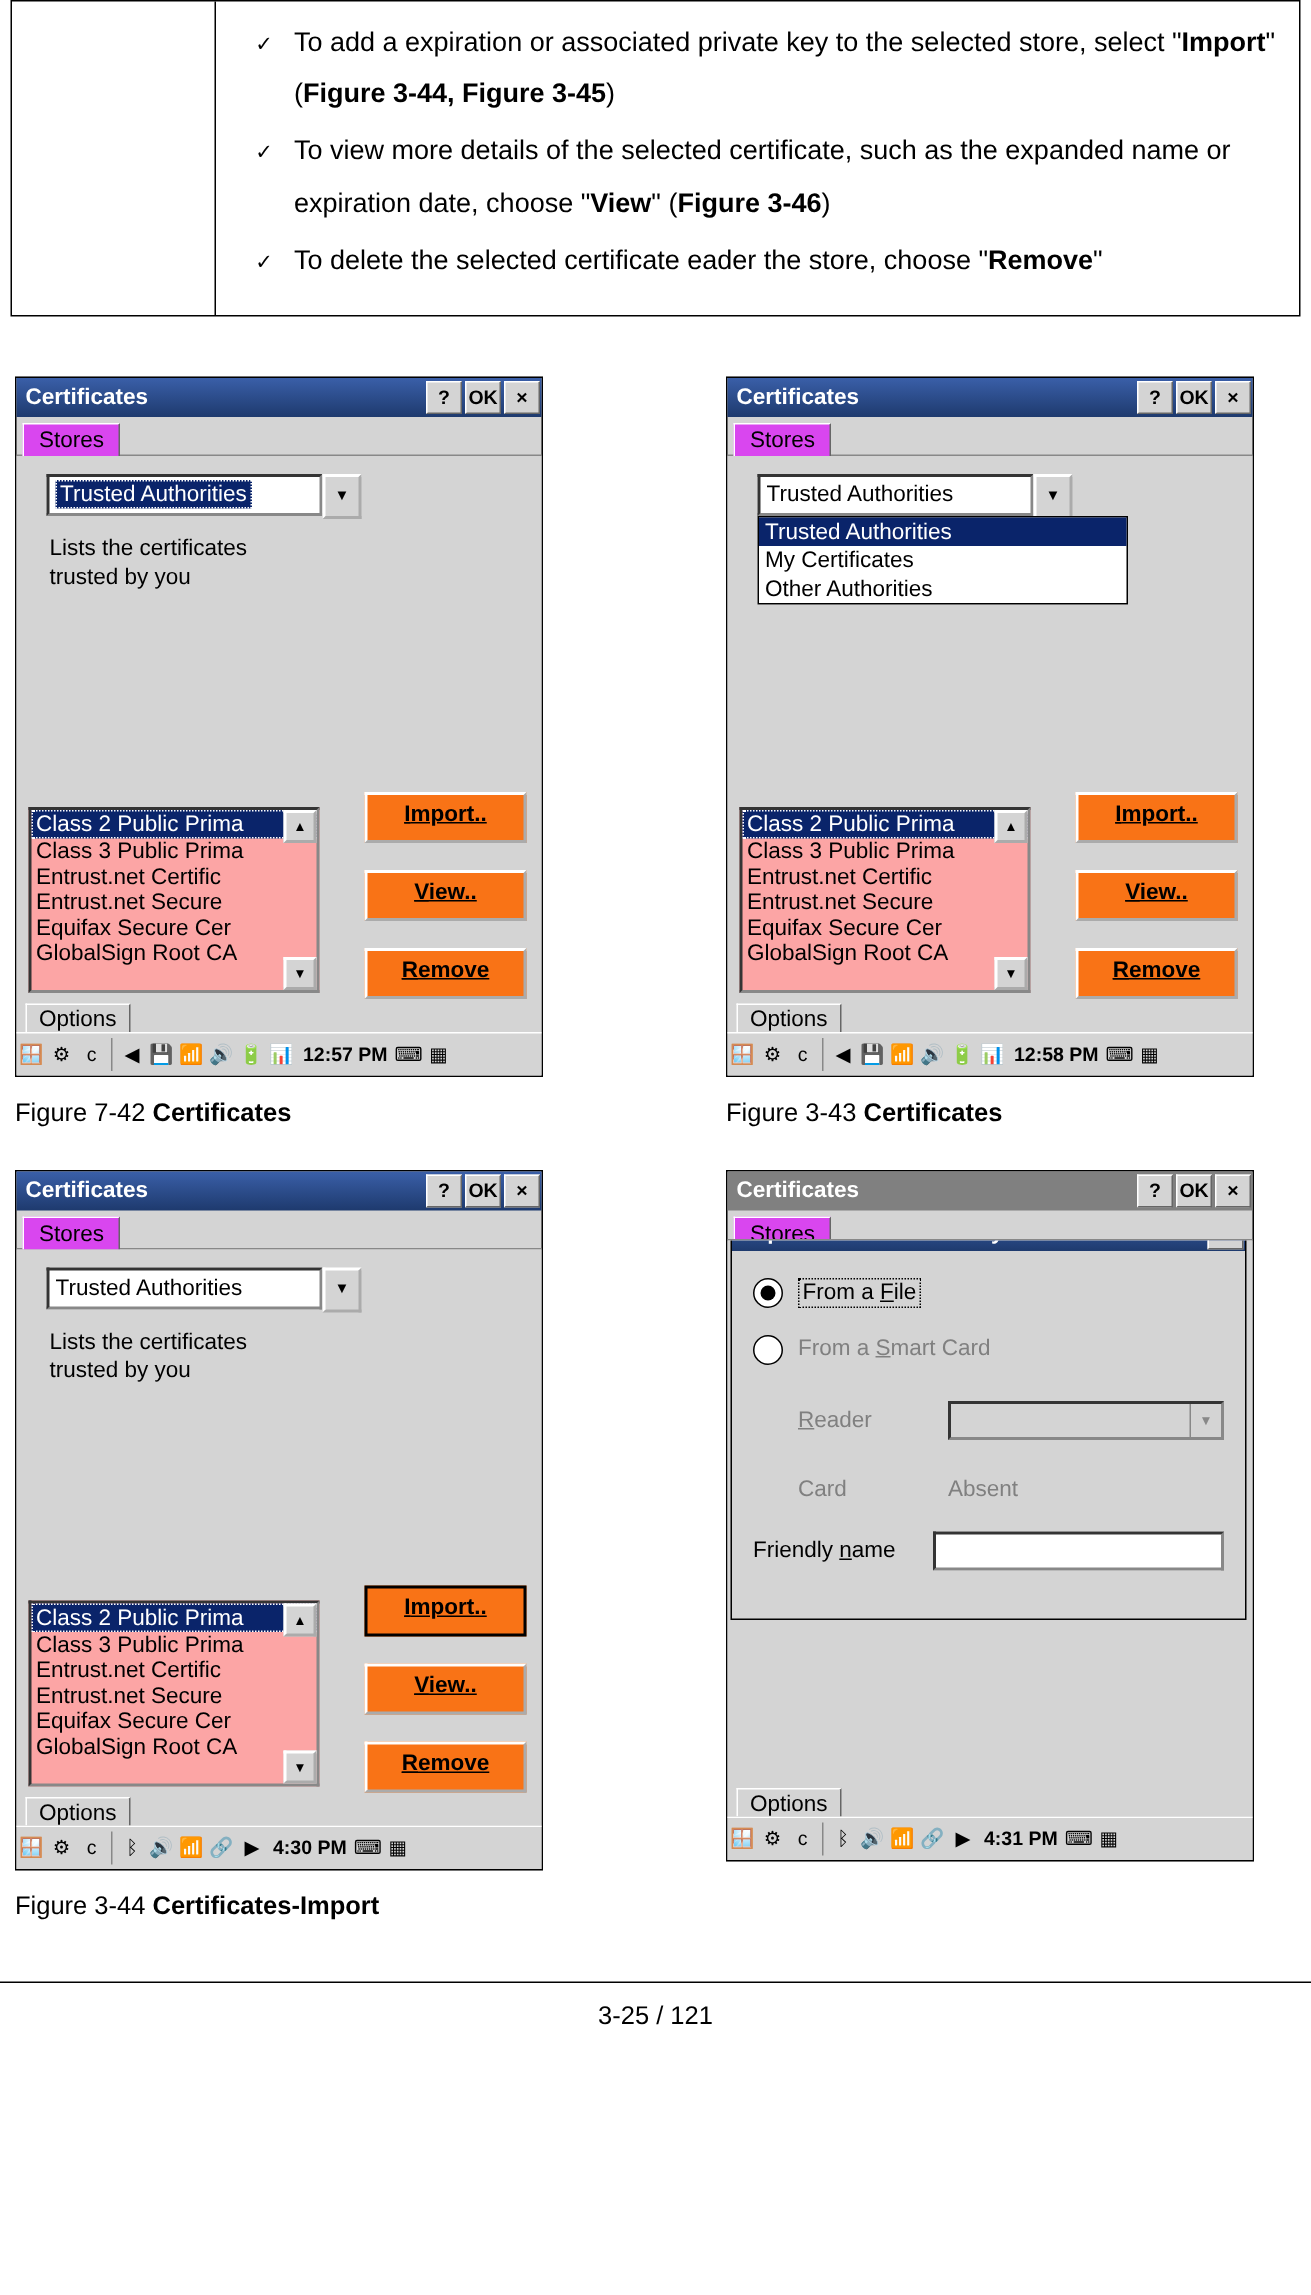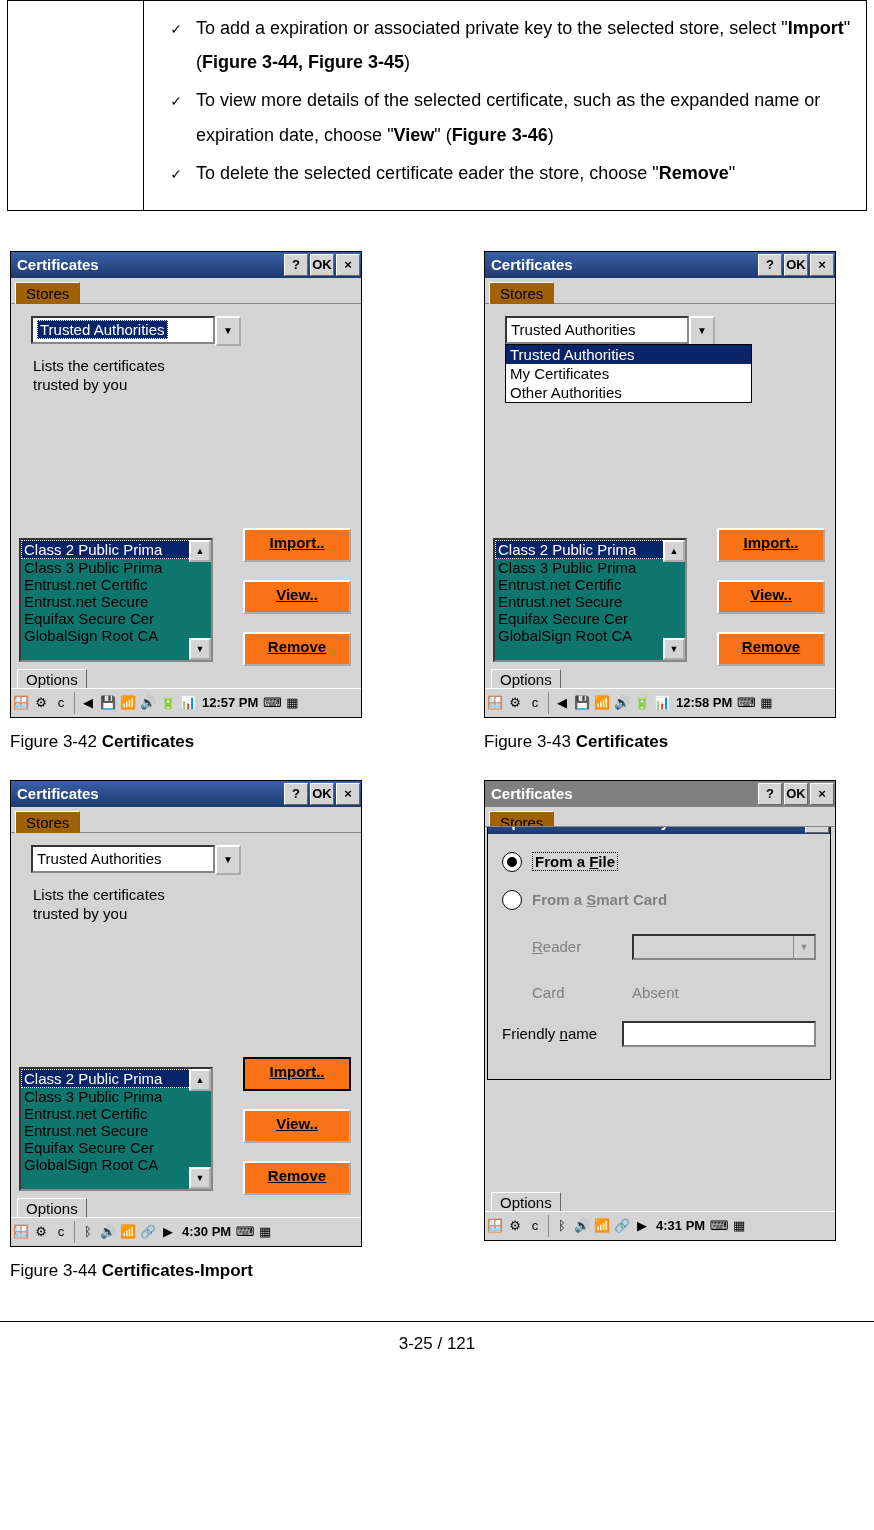--- a/index.html
+++ b/index.html
@@ -94,21 +94,21 @@
     align-items: center;
     justify-content: center;
     margin: 0 1px;
   }
   .tab-row {
     padding: 3px 0 0 4px;
     border-bottom: 1px solid #888;
   }
   .tab {
     display: inline-block;
-    background: #a16207;
+    background: #d946ef;
     border: 1px solid #fff;
     border-right-color: #666;
     border-bottom: none;
     padding: 2px 10px;
     font-size: 15px;
     position: relative;
     top: 1px;
   }
   .panel {
     background: #d4d4d4;
@@ -164,21 +164,21 @@
   .hint-text {
     font-size: 15px;
     margin: 8px 0 0 14px;
     line-height: 1.3;
   }
   .list-box {
     position: absolute;
     left: 8px;
     bottom: 26px;
     width: 190px;
-    background: #0f766e;
+    background: #fca5a5;
     border: 2px inset #888;
     font-size: 15px;
   }
   .list-box .item { padding: 0 3px; white-space: nowrap; overflow: hidden; }
   .list-box .sel { background: #0a246a; color: #fff; border: 1px dotted #fff; padding: 0 2px; }
   .scroll-btn {
     position: absolute;
     right: 0;
     width: 18px;
     height: 18px;
@@ -255,21 +255,21 @@
     background: linear-gradient(#3a5fa8,#1e3a6e);
     color: #fff;
     font-weight: bold;
     font-size: 15px;
     height: 24px;
     display: flex;
     align-items: center;
   }
   .import-dialog .d-title span:first-child { flex: 1; padding-left: 6px; }
   .d-body { padding: 18px 14px; font-size: 15px; }
-  .radio-row { display: flex; align-items: center; margin-bottom: 18px; font-weight: bold; }
+  .radio-row { display: flex; margin-bottom: 18px; }
   .radio {
     width: 18px;
     height: 18px;
     border: 1px solid #000;
     border-radius: 50%;
     margin-right: 10px;
     display: flex;
     align-items: center;
     justify-content: center;
     background: #fff;
@@ -374,21 +374,21 @@
         <div class="tb-ico">📶</div>
         <div class="tb-ico">🔊</div>
         <div class="tb-ico">🔋</div>
         <div class="tb-ico">📊</div>
         <div class="tb-time">12:57 PM</div>
         <div class="tb-ico">⌨</div>
         <div class="tb-ico">▦</div>
       </div>
     </div>
     <div class="figure-caption">
-      <span>Figure 3-42 </span><b>Certificates</b>
+      <span>Figure 7-42 </span><b>Certificates</b>
     </div>
   </div>
 
   <div class="figure-col">
     <div class="win">
       <div class="titlebar">
         <span class="t-text">Certificates</span>
         <div class="t-btn">?</div>
         <div class="t-btn">OK</div>
         <div class="t-btn">×</div>

